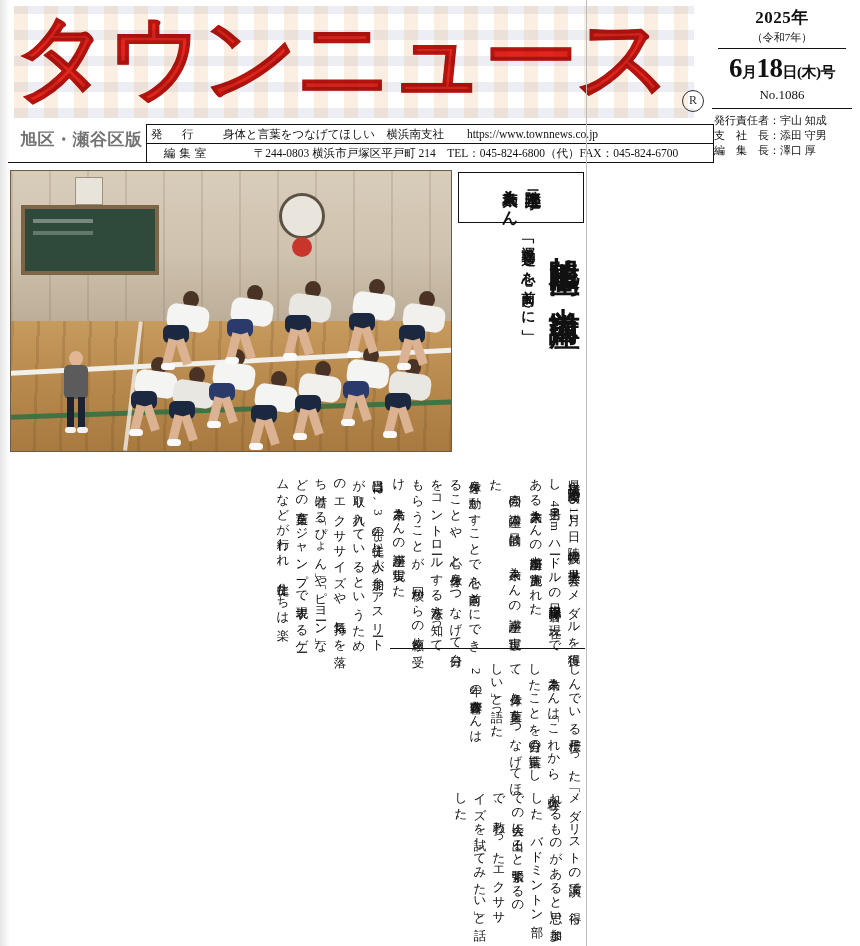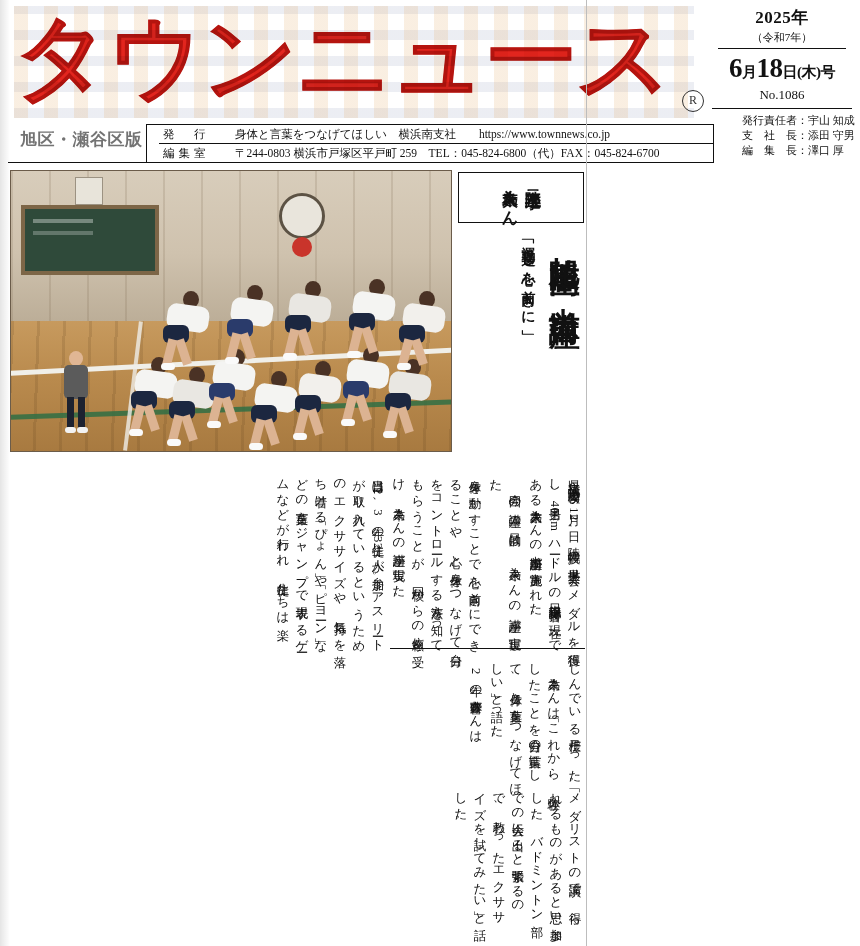--- a/index.html
+++ b/index.html
@@ -82,23 +82,22 @@
     left: 140px; top: 120px;
     width: 566px;
     border: 1px solid #111;
     font-size: 11.5px;
     line-height: 16px;
   }
   .pub-row {
     display: flex;
     padding: 1px 4px;
     white-space: nowrap;
-    margin-left: 12px;
-  }
-  .pub-row + .pub-row { border-top: 1px solid #111; }
+  }
+  .pub-row + .pub-row { border-top: 1px solid #111; text-align: center; }
   .pub-label {
     width: 72px;
     letter-spacing: 4px;
     flex: 0 0 auto;
   }
   .pub-val { flex: 1 1 auto; }
 
   
   .datebox {
     position: absolute;
@@ -133,21 +132,20 @@
   }
   .d-rule2 {
     border-top: 1px solid #111;
     margin: 5px 0 4px 0;
   }
   .staff {
     font-size: 11px;
     line-height: 15px;
     text-align: left;
     padding-left: 2px;
-    margin-left: 28px;
   }
   .staff div { white-space: nowrap; }
 
   
   .rule-full {
     position: absolute;
     left: 8px; top: 162px;
     width: 576px;
     border-top: 1.5px solid #111;
   }
@@ -368,21 +366,21 @@
     <div class="reg-mark">R</div>
     <div class="edition">旭区・瀬谷区版</div>
 
     <div class="pub-box">
       <div class="pub-row">
         <div class="pub-label">発　行</div>
         <div class="pub-val">身体と言葉をつなげてほしい　横浜南支社　　https://www.townnews.co.jp</div>
       </div>
       <div class="pub-row">
         <div class="pub-label">編集室</div>
-        <div class="pub-val">〒244-0803 横浜市戸塚区平戸町 259　TEL：045-824-6800（代）FAX：045-824-6700</div>
+        <div class="pub-val">〒244-0803 横浜市戸塚区平戸町 214　TEL：045-824-6800（代）FAX：045-824-6700</div>
       </div>
     </div>
   </div>
 
   <div class="datebox">
     <div class="d-year">2025年</div>
     <div class="d-era">（令和7年）</div>
     <div class="d-rule"></div>
     <div class="d-main">
       <span>6</span><span class="small">月</span><span>18</span><span class="small">日</span><span class="small">(木)号</span>

